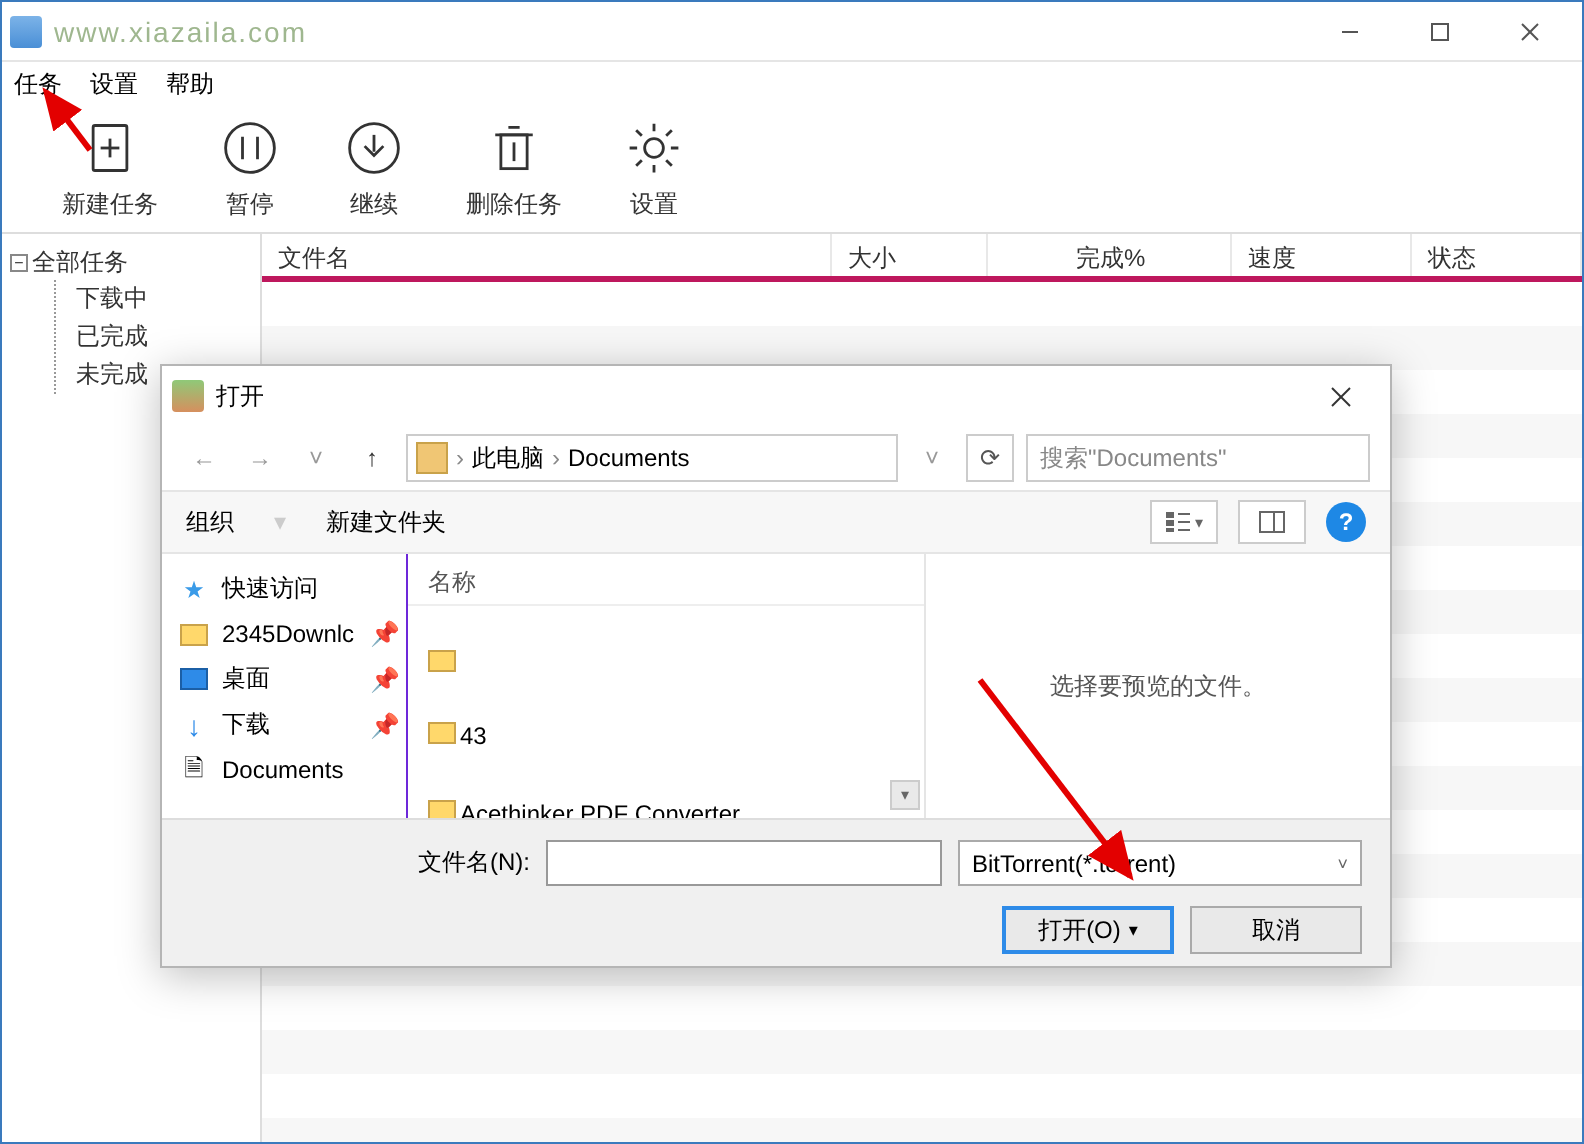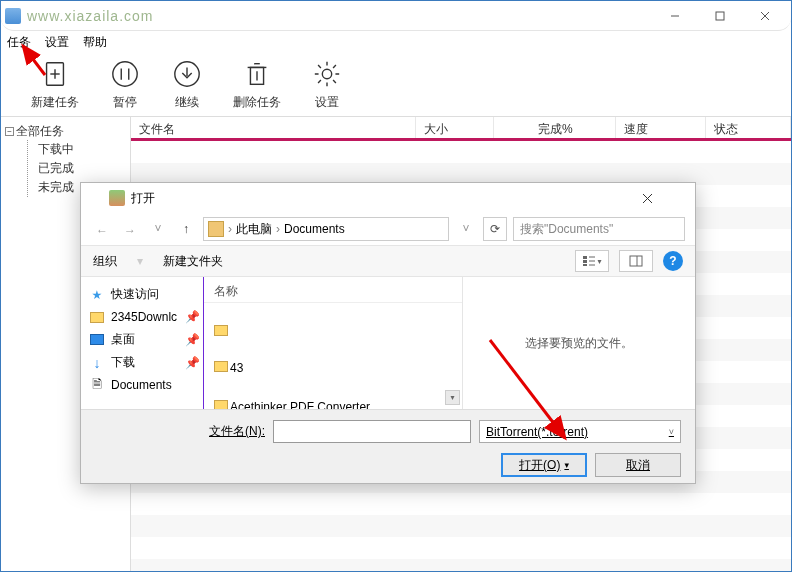--- a/index.html
+++ b/index.html
@@ -1,20 +1,20 @@
 <!DOCTYPE html>
 <html><head>
 <meta charset="utf-8">
 <style>
 * { box-sizing: border-box; margin: 0; padding: 0; font-family: "Microsoft YaHei", "Segoe UI", sans-serif; font-size: 12px; }
 body { width: 792px; height: 572px; background: #fff; position: relative; overflow: hidden; }
 
 
 .main-window { width: 792px; height: 572px; border: 1px solid #3a7abd; background: #fff; }
-.titlebar { height: 30px; background: #fff; border-bottom: 1px solid #e5e5e5; display: flex; align-items: center; padding: 0 4px; border-radius: 13px; }
+.titlebar { height: 30px; background: #fff; border-bottom: 1px solid #e5e5e5; display: flex; align-items: center; padding: 0 4px; }
 .titlebar .app-icon { width: 16px; height: 16px; background: linear-gradient(#7cb3e8,#4a8fd6); border-radius: 2px; margin-right: 6px; }
 .titlebar .watermark { color: #9fb78f; font-size: 14px; font-family: Arial; letter-spacing: 1px; }
 .win-controls { margin-left: auto; display: flex; }
 .win-btn { width: 45px; height: 28px; display: flex; align-items: center; justify-content: center; color: #666; }
 
 .menubar { height: 22px; display: flex; align-items: center; padding: 0 6px; gap: 14px; color: #000000; }
 .menubar span { cursor: default; }
 
 .toolbar { height: 64px; display: flex; align-items: center; padding: 6px 30px; gap: 30px; border-bottom: 1px solid #ddd; }
 .tool-item { display: flex; flex-direction: column; align-items: center; gap: 4px; color: #333; }
@@ -33,21 +33,21 @@
 .grid-header div { padding: 4px 8px; border-right: 1px solid #e8e8e8; color: #333; }
 .col-name { width: 285px; }
 .col-size { width: 78px; }
 .col-done { width: 86px; margin-left: 36px; }
 .col-speed { width: 90px; }
 .col-status { flex: 1; }
 .grid-body { height: calc(100% - 24px); background: repeating-linear-gradient(#fff, #fff 22px, #f7f7f7 22px, #f7f7f7 44px); }
 
 
 .dialog { position: absolute; left: 80px; top: 182px; width: 616px; height: 302px; background: #fff; border: 1px solid #b5b5b5; box-shadow: 0 4px 20px rgba(0,0,0,0.25); display: flex; flex-direction: column; }
-.dlg-title { height: 30px; display: flex; align-items: center; padding: 0 28px; }
+.dlg-title { height: 30px; display: flex; align-items: center; padding: 0 5px; }
 .dlg-title .pic { width: 16px; height: 16px; margin-right: 6px; background: linear-gradient(#8fc978,#d68f5e); border-radius: 2px; }
 .dlg-close { margin-left: auto; width: 40px; height: 28px; display: flex; align-items: center; justify-content: center; }
 
 .dlg-nav { height: 32px; display: flex; align-items: center; padding: 0 10px; gap: 6px; }
 .nav-arrow { width: 22px; height: 22px; display: flex; align-items: center; justify-content: center; color: #999; border-radius: 2px; }
 .nav-arrow.enabled { color: #333; }
 .breadcrumb { flex: 1; height: 24px; border: 1px solid #ccc; display: flex; align-items: center; padding: 0 4px; gap: 4px; background: #fff; }
 .bc-icon { width: 16px; height: 16px; background: #f0c674; border: 1px solid #c9a24a; }
 .bc-sep { color: #888; }
 .nav-refresh { width: 24px; height: 24px; border: 1px solid #ccc; display: flex; align-items: center; justify-content: center; color: #555; }
@@ -70,21 +70,21 @@
 
 .filelist { width: 260px; border-left: 1px solid #6d28d9; border-right: 1px solid #e5e5e5; padding: 4px 0; overflow: hidden; position: relative; }
 .filelist-head { padding: 2px 10px; color: #555; border-bottom: 1px solid #eee; }
 .file-row { display: flex; align-items: flex-start; gap: 2px; padding: 3px 10px; margin-top: 19px; }
 .file-row .folder-ico { flex-shrink: 0; }
 .file-scroll { position: absolute; right: 2px; bottom: 4px; top: 24px; width: 15px; display: flex; flex-direction: column; justify-content: flex-end; }
 .file-scroll .sbtn { width: 15px; height: 15px; background: #e9e9e9; border: 1px solid #ccc; display: flex; align-items: center; justify-content: center; font-size: 8px; color: #666; }
 
 .preview { flex: 1; display: flex; align-items: center; justify-content: center; color: #555; }
 
-.dlg-footer { height: 74px; background: #f0f0f0; border-top: 1px solid #ddd; padding: 10px 14px; display: flex; flex-direction: column; gap: 10px; text-decoration: underline; }
+.dlg-footer { height: 74px; background: #f0f0f0; border-top: 1px solid #ddd; padding: 10px 14px; display: flex; flex-direction: column; gap: 10px; }
 .fn-row { display: flex; align-items: center; gap: 8px; }
 .fn-label { width: 170px; text-align: right; }
 .fn-input { width: 198px; height: 23px; border: 1px solid #999; background: #fff; padding: 0 4px; }
 .type-select { flex: 1; height: 23px; border: 1px solid #aaa; background: #fff; padding: 0 6px; display: flex; align-items: center; justify-content: space-between; }
 .btn-row { display: flex; justify-content: flex-end; gap: 8px; }
 .dlg-btn { width: 86px; height: 24px; border: 1px solid #aaa; background: #e9e9e9; display: flex; align-items: center; justify-content: center; }
 .dlg-btn.primary { border: 2px solid #2e8be8; }
 
 
 .arrow { position: absolute; pointer-events: none; }

